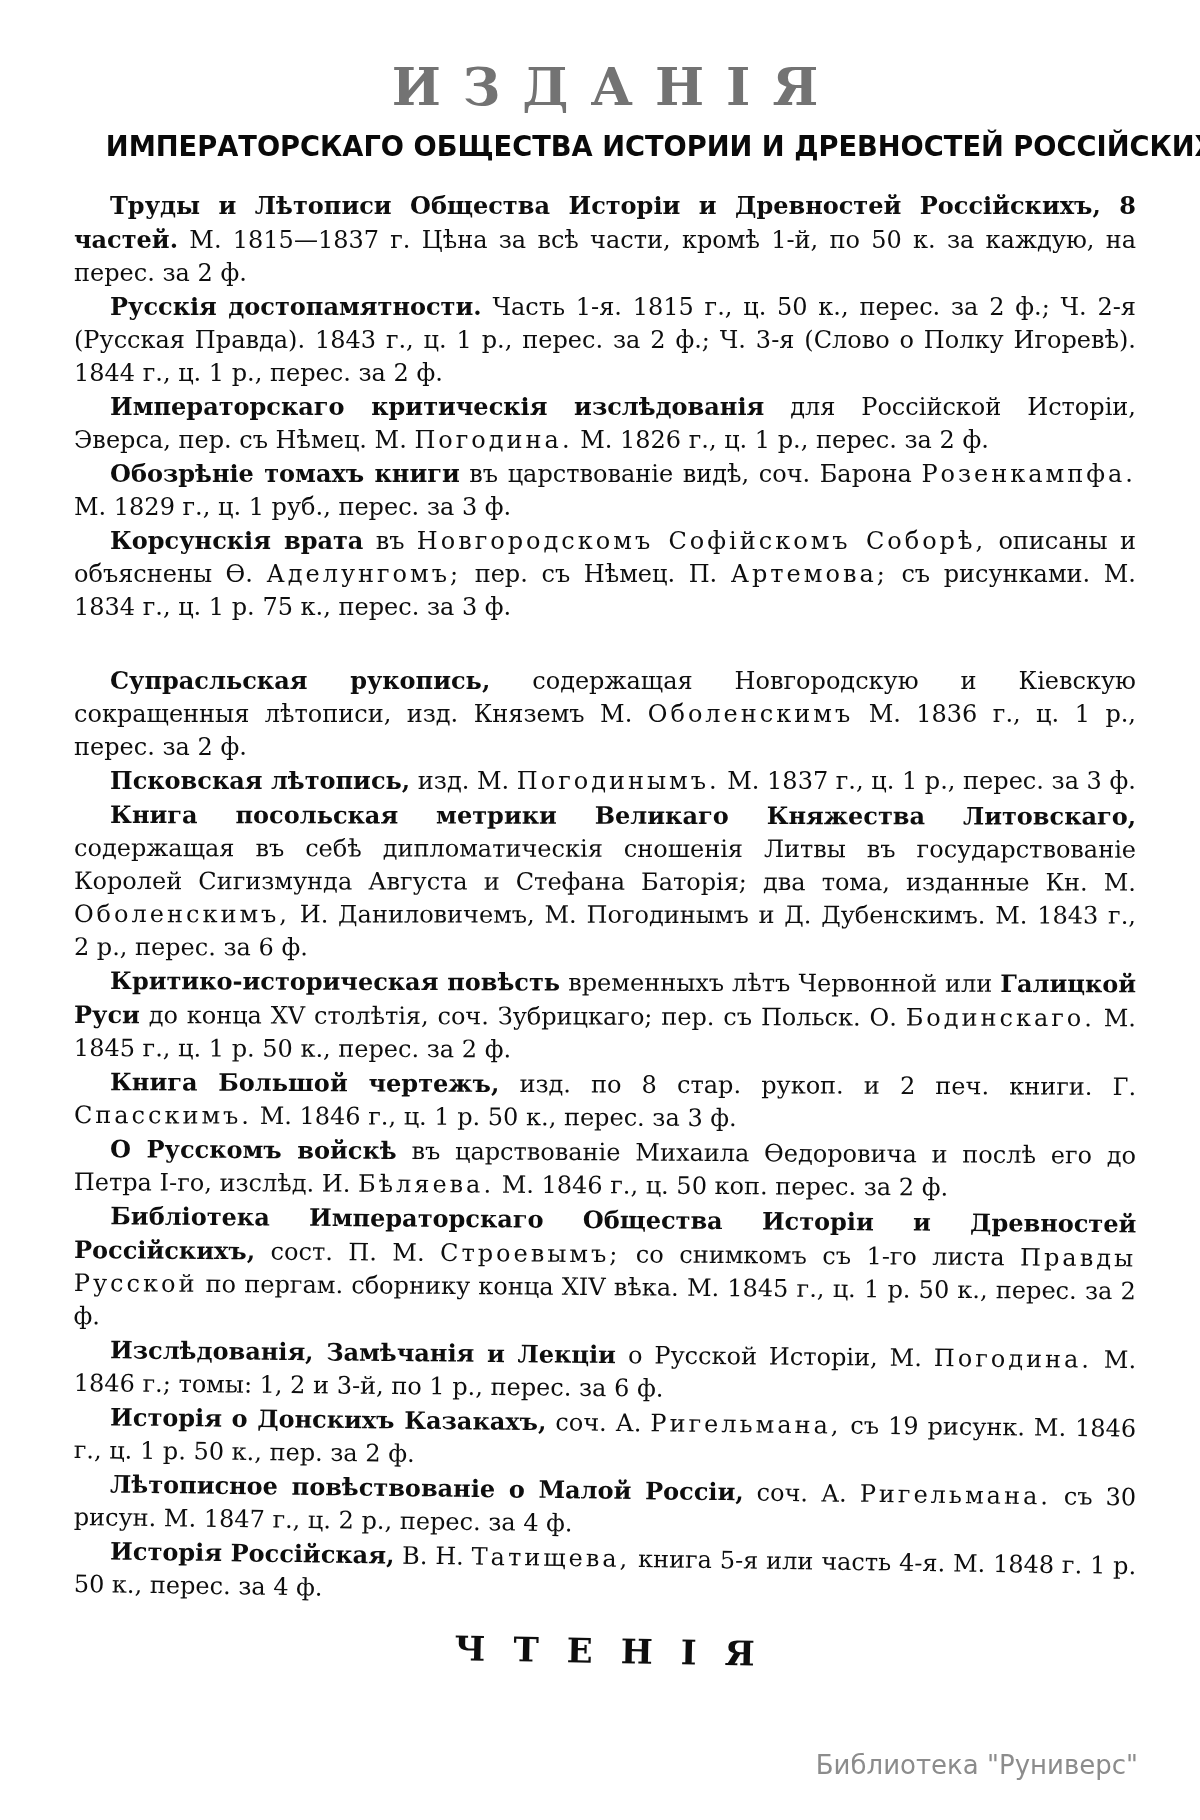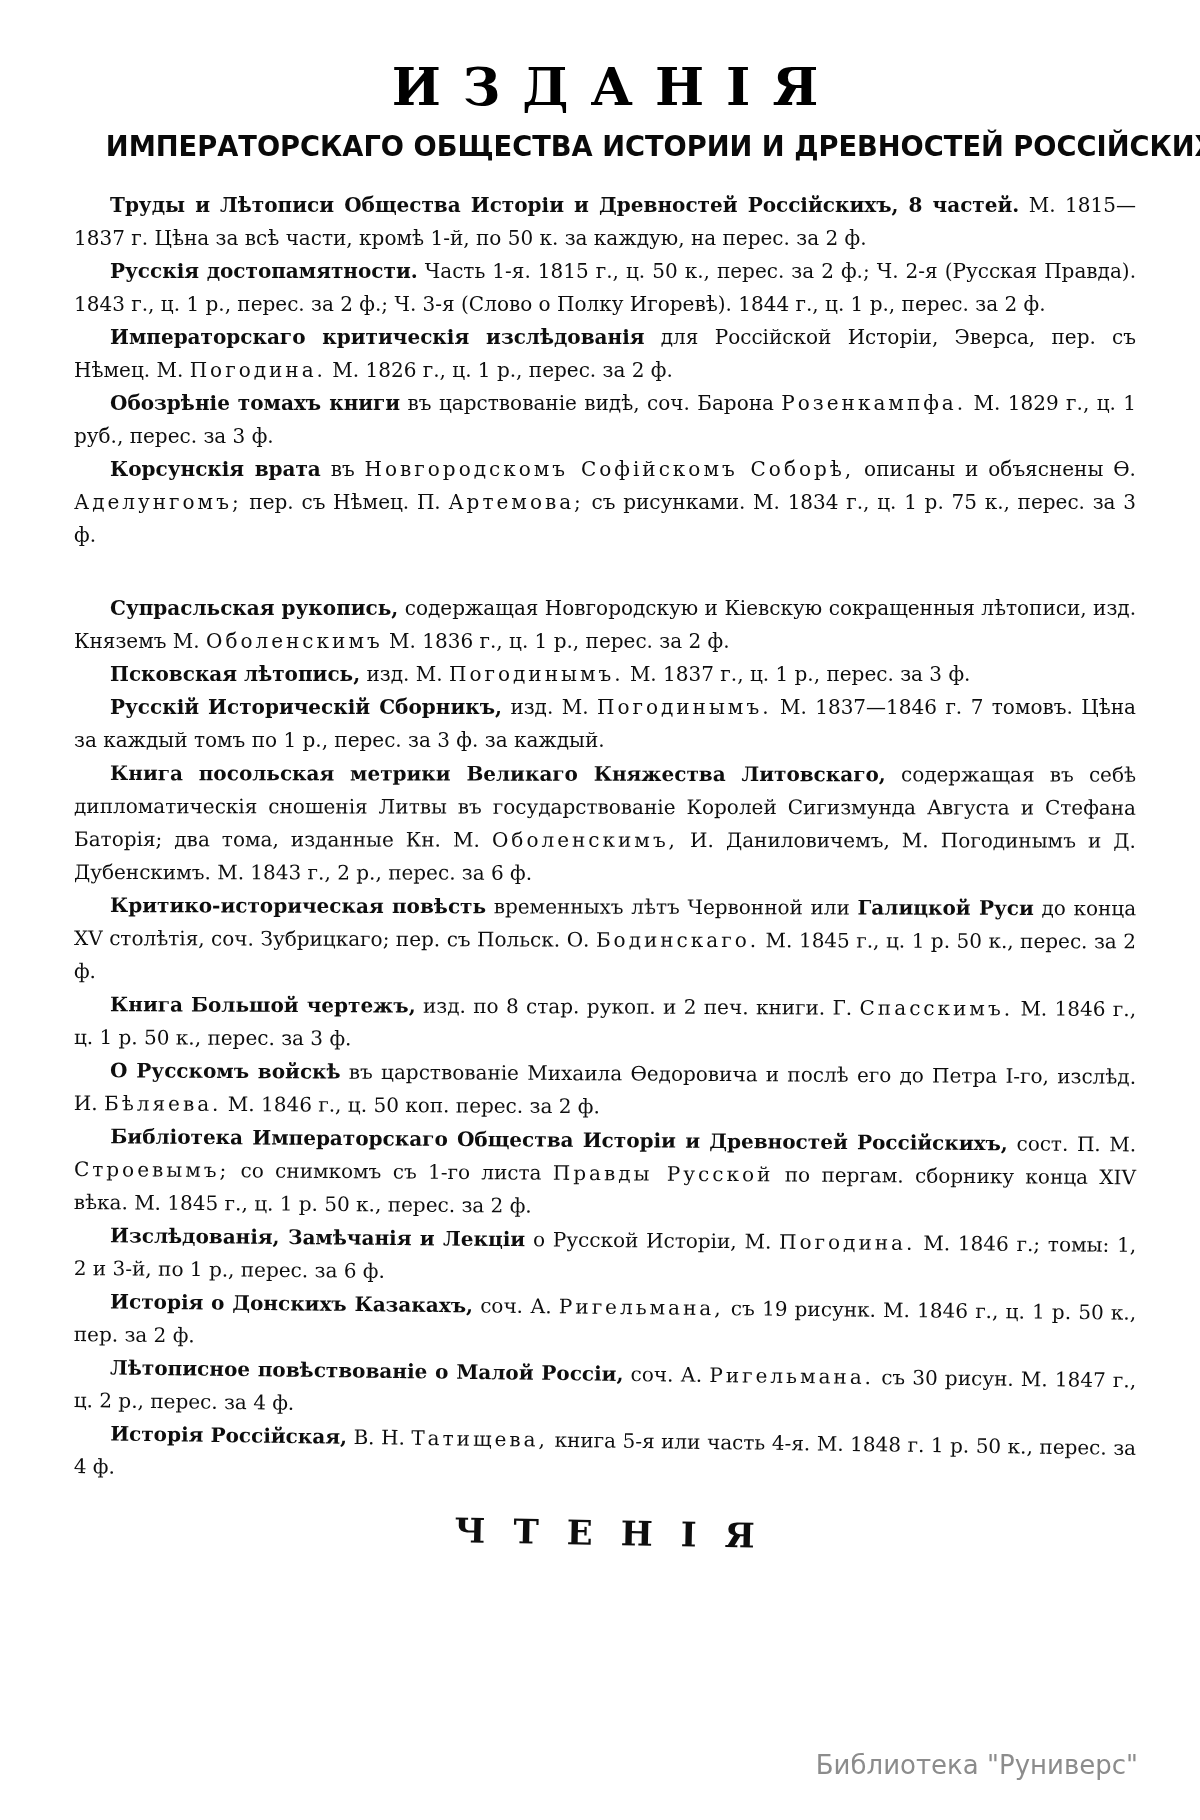--- a/index.html
+++ b/index.html
@@ -12,33 +12,33 @@
   .page{
     position:absolute;inset:0;
     padding:56px 64px 0 74px;
     box-sizing:border-box;
   }
   .title{
     margin:0;text-align:center;
     font-family:"DejaVu Serif",serif;
     font-weight:700;font-size:52px;
     letter-spacing:22px;text-indent:22px;
-    color:#000000;
+    color:#737373;
   }
   .subtitle{
     margin:12px 0 0;text-align:center;
     font-family:"DejaVu Sans",sans-serif;
     font-weight:700;font-size:29px;
     letter-spacing:0px;white-space:nowrap;
     transform:scaleX(0.94);transform-origin:50% 50%;
     color:#0a0a0a;
   }
   .entries{
     margin-top:26px;
-    font-size:20px;line-height:33px;
+    font-size:24px;line-height:33px;
     text-align:justify;
   }
   .entry{
     margin:0;text-indent:36px;
     transform-origin:0 50%;
   }
   .seg-bold{font-weight:700;}
   .seg-spaced{letter-spacing:3px;}
   .chteniya{margin-top:26px;transform:rotate(1.05deg);transform-origin:30% 0;}
   .chteniya-title{
@@ -61,21 +61,20 @@
   <h2 class="subtitle">ИМПЕРАТОРСКАГО ОБЩЕСТВА ИСТОРИИ И ДРЕВНОСТЕЙ РОССІЙСКИХЪ.</h2>
 
   <div class="entries" id="entries">
       <p class="entry" style="transform: rotate(0deg);"><span class="seg-bold">Труды и Лѣтописи Общества Исторіи и Древностей Россійскихъ, 8 частей.</span><span class="seg-plain"> М. 1815—1837 г. Цѣна за всѣ части, кромѣ 1-й, по 50 к. за каждую, на перес. за 2 ф.</span></p>
       <p class="entry" style="transform: rotate(0deg);"><span class="seg-bold">Русскія достопамятности.</span><span class="seg-plain"> Часть 1-я. 1815 г., ц. 50 к., перес. за 2 ф.; Ч. 2-я (Русская Правда). 1843 г., ц. 1 р., перес. за 2 ф.; Ч. 3-я (Слово о Полку Игоревѣ). 1844 г., ц. 1 р., перес. за 2 ф.</span></p>
       <p class="entry" style="transform: rotate(0deg);"><span class="seg-bold">Императорскаго критическія изслѣдованія</span><span class="seg-plain"> для Россійской Исторіи, Эверса, пер. съ Нѣмец. М. </span><span class="seg-spaced">Погодина.</span><span class="seg-plain"> М. 1826 г., ц. 1 р., перес. за 2 ф.</span></p>
       <p class="entry" style="transform: rotate(0deg);"><span class="seg-bold">Обозрѣніе томахъ книги</span><span class="seg-plain"> въ царствованіе видѣ, соч. Барона </span><span class="seg-spaced">Розенкампфа.</span><span class="seg-plain"> М. 1829 г., ц. 1 руб., перес. за 3 ф.</span></p>
       <p class="entry" style="transform: rotate(0deg);"><span class="seg-bold">Корсунскія врата</span><span class="seg-plain"> въ </span><span class="seg-spaced">Новгородскомъ Софійскомъ Соборѣ,</span><span class="seg-plain"> описаны и объяснены Ѳ. </span><span class="seg-spaced">Аделунгомъ;</span><span class="seg-plain"> пер. съ Нѣмец. П. </span><span class="seg-spaced">Артемова;</span><span class="seg-plain"> съ рисунками. М. 1834 г., ц. 1 р. 75 к., перес. за 3 ф.</span></p>
       <p class="entry" style="transform: rotate(0deg); margin-top: 40px;"><span class="seg-bold">Супрасльская рукопись,</span><span class="seg-plain"> содержащая Новгородскую и Кіевскую сокращенныя лѣтописи, изд. Княземъ М. </span><span class="seg-spaced">Оболенскимъ</span><span class="seg-plain"> М. 1836 г., ц. 1 р., перес. за 2 ф.</span></p>
       <p class="entry" style="transform: rotate(0deg);"><span class="seg-bold">Псковская лѣтопись,</span><span class="seg-plain"> изд. М. </span><span class="seg-spaced">Погодинымъ.</span><span class="seg-plain"> М. 1837 г., ц. 1 р., перес. за 3 ф.</span></p>
-      <p class="entry" style="transform: rotate(0deg);"><span class="seg-bold">Русскій Историческій Сборникъ,</span><span class="seg-plain"> изд. М. </span><span class="seg-spaced">Погодинымъ.</span><span class="seg-plain"> М. 1837—1846 г. 7 томовъ. Цѣна за каждый томъ по 1 р., перес. за 3 ф. за каждый.</span></p>
       <p class="entry" style="transform: rotate(0.09deg);"><span class="seg-bold">Книга посольская метрики Великаго Княжества Литовскаго,</span><span class="seg-plain"> содержащая въ себѣ дипломатическія сношенія Литвы въ государствованіе Королей Сигизмунда Августа и Стефана Баторія; два тома, изданные Кн. М. </span><span class="seg-spaced">Оболенскимъ,</span><span class="seg-plain"> И. Даниловичемъ, М. Погодинымъ и Д. Дубенскимъ. М. 1843 г., 2 р., перес. за 6 ф.</span></p>
       <p class="entry" style="transform: rotate(0.18deg);"><span class="seg-bold">Критико-историческая повѣсть</span><span class="seg-plain"> временныхъ лѣтъ Червонной или </span><span class="seg-bold">Галицкой Руси</span><span class="seg-plain"> до конца XV столѣтія, соч. Зубрицкаго; пер. съ Польск. О. </span><span class="seg-spaced">Бодинскаго.</span><span class="seg-plain"> М. 1845 г., ц. 1 р. 50 к., перес. за 2 ф.</span></p>
       <p class="entry" style="transform: rotate(0.27deg);"><span class="seg-bold">Книга Большой чертежъ,</span><span class="seg-plain"> изд. по 8 стар. рукоп. и 2 печ. книги. Г. </span><span class="seg-spaced">Спасскимъ.</span><span class="seg-plain"> М. 1846 г., ц. 1 р. 50 к., перес. за 3 ф.</span></p>
       <p class="entry" style="transform: rotate(0.36deg);"><span class="seg-bold">О Русскомъ войскѣ</span><span class="seg-plain"> въ царствованіе Михаила Ѳедоровича и послѣ его до Петра I-го, изслѣд. И. </span><span class="seg-spaced">Бѣляева.</span><span class="seg-plain"> М. 1846 г., ц. 50 коп. перес. за 2 ф.</span></p>
       <p class="entry" style="transform: rotate(0.45deg);"><span class="seg-bold">Библіотека Императорскаго Общества Исторіи и Древностей Россійскихъ,</span><span class="seg-plain"> сост. П. М. </span><span class="seg-spaced">Строевымъ;</span><span class="seg-plain"> со снимкомъ съ 1-го листа </span><span class="seg-spaced">Правды Русской</span><span class="seg-plain"> по пергам. сборнику конца XIV вѣка. М. 1845 г., ц. 1 р. 50 к., перес. за 2 ф.</span></p>
       <p class="entry" style="transform: rotate(0.54deg);"><span class="seg-bold">Изслѣдованія, Замѣчанія и Лекціи</span><span class="seg-plain"> о Русской Исторіи, М. </span><span class="seg-spaced">Погодина.</span><span class="seg-plain"> М. 1846 г.; томы: 1, 2 и 3-й, по 1 р., перес. за 6 ф.</span></p>
       <p class="entry" style="transform: rotate(0.63deg);"><span class="seg-bold">Исторія о Донскихъ Казакахъ,</span><span class="seg-plain"> соч. А. </span><span class="seg-spaced">Ригельмана,</span><span class="seg-plain"> съ 19 рисунк. М. 1846 г., ц. 1 р. 50 к., пер. за 2 ф.</span></p>
       <p class="entry" style="transform: rotate(0.72deg);"><span class="seg-bold">Лѣтописное повѣствованіе о Малой Россіи,</span><span class="seg-plain"> соч. А. </span><span class="seg-spaced">Ригельмана.</span><span class="seg-plain"> съ 30 рисун. М. 1847 г., ц. 2 р., перес. за 4 ф.</span></p>
       <p class="entry" style="transform: rotate(0.81deg);"><span class="seg-bold">Исторія Россійская,</span><span class="seg-plain"> В. Н. </span><span class="seg-spaced">Татищева,</span><span class="seg-plain"> книга 5-я или часть 4-я. М. 1848 г. 1 р. 50 к., перес. за 4 ф.</span></p>
     </div>

